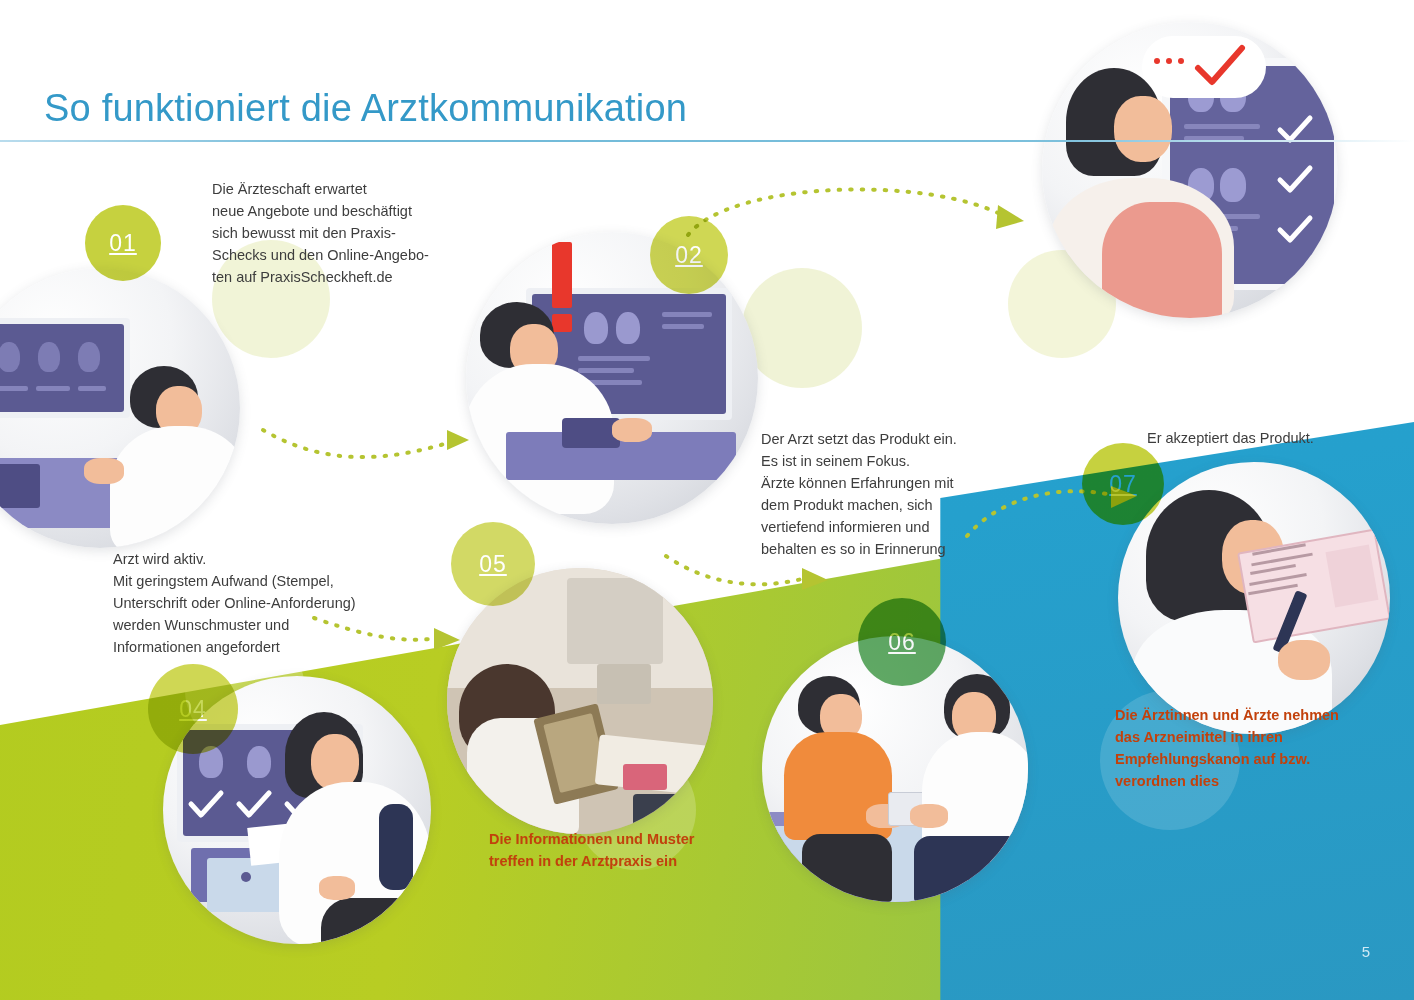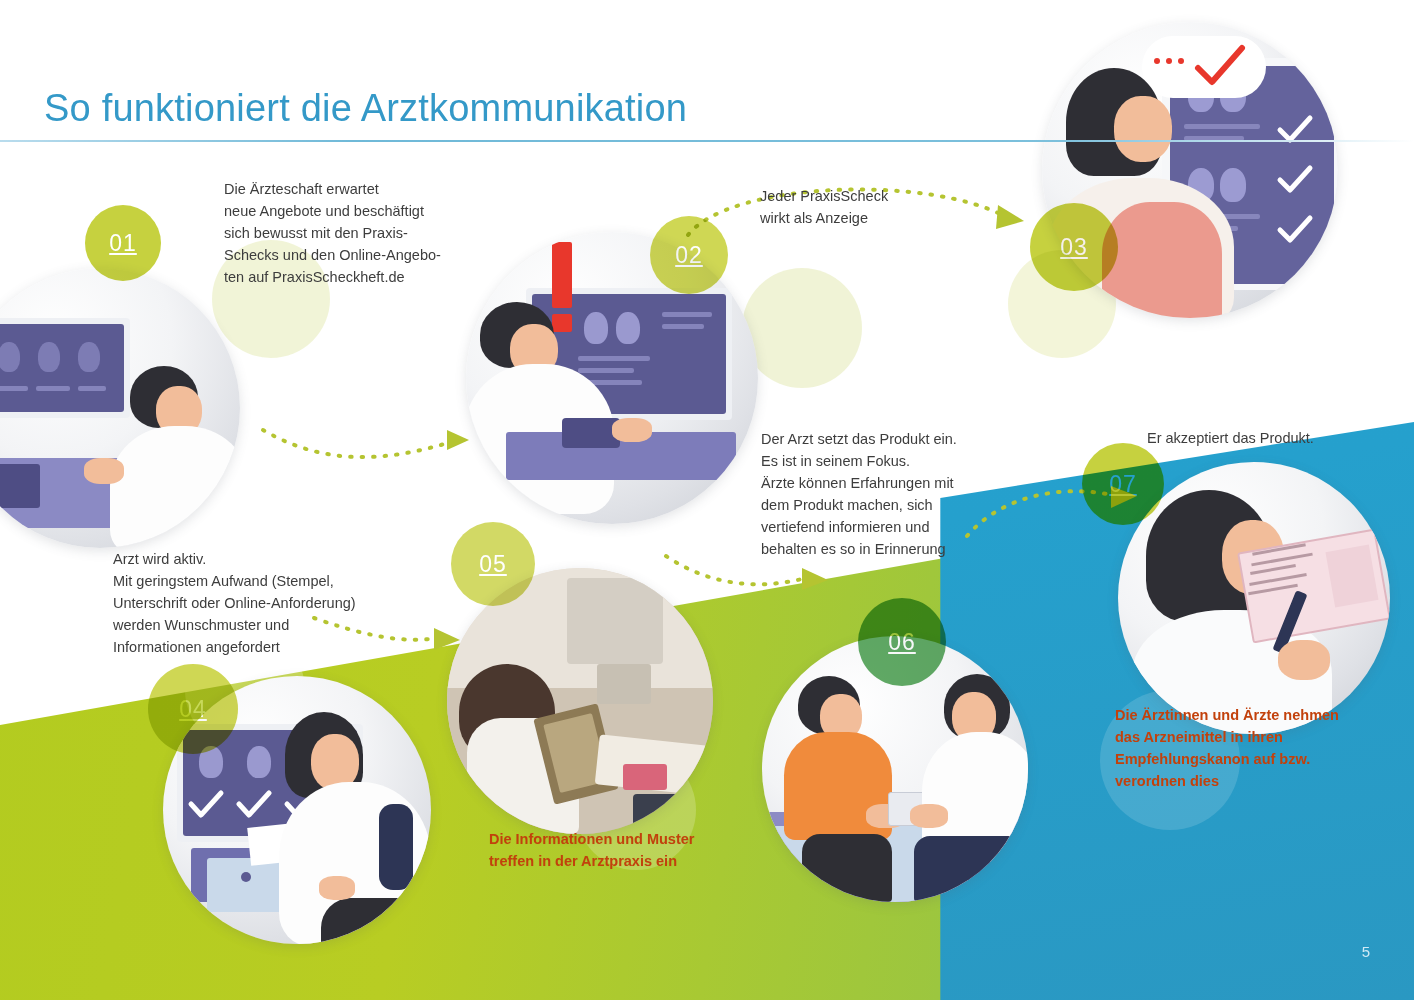--- a/index.html
+++ b/index.html
@@ -126,21 +126,21 @@
       <div class="screen" style="left:16px;top:196px;width:64px;height:44px;background:#4e4d84;"></div>
       <div class="hair" style="left:170px;top:98px;width:68px;height:62px;"></div>
       <div class="skin" style="left:196px;top:118px;width:46px;height:50px;border-radius:46%;"></div>
       <div class="coat" style="left:150px;top:158px;width:140px;height:130px;"></div>
       <div class="skin" style="left:124px;top:190px;width:40px;height:26px;border-radius:40%;"></div>
     </div>
   </div>
   <div class="step-circle step-olive" style="left:85px;top:205px;width:76px;height:76px;">
     <span>01</span>
   </div>
-  <div class="caption" style="left:224px;top:178px;width:270px;white-space:pre-line;">Die Ärzteschaft erwartet
+  <div class="caption" style="left:212px;top:178px;width:270px;white-space:pre-line;">Die Ärzteschaft erwartet
 neue Angebote und beschäftigt
 sich bewusst mit den Praxis-
 Schecks und den Online-Angebo-
 ten auf PraxisScheckheft.de</div>
 
   <svg class="connector" style="left:255px;top:400px;width:230px;height:70px;" viewBox="0 0 230 70">
     <path d="M8,30 C70,66 130,62 196,42" fill="none" stroke="#b5c431" stroke-width="4" stroke-linecap="round" stroke-dasharray="1.5 10"></path>
     <polygon points="192,30 214,40 192,50" fill="#b5c431"></polygon>
   </svg>
 
@@ -162,22 +162,20 @@
       <div class="skin" style="left:44px;top:92px;width:48px;height:52px;border-radius:46%;"></div>
       <div class="coat" style="left:-2px;top:132px;width:150px;height:150px;"></div>
       <div class="deskblock" style="left:40px;top:200px;width:230px;height:48px;background:#7d7cba;"></div>
       <div class="screen" style="left:96px;top:186px;width:58px;height:30px;background:#4e4d84;border-radius:4px;"></div>
       <div class="skin" style="left:146px;top:186px;width:40px;height:24px;border-radius:40%;"></div>
     </div>
   </div>
   <div class="step-circle step-olive2" style="left:650px;top:216px;width:78px;height:78px;">
     <span>02</span>
   </div>
-  <div class="caption" style="left:760px;top:185px;width:230px;white-space:pre-line;">Jeder PraxisScheck
-wirkt als Anzeige</div>
 
   <svg class="connector" style="left:680px;top:175px;width:360px;height:80px;" viewBox="0 0 360 80">
     <path d="M8,60 C50,6 250,0 326,42" fill="none" stroke="#b5c431" stroke-width="4" stroke-linecap="round" stroke-dasharray="1.5 10"></path>
     <polygon points="318,30 344,46 316,54" fill="#b5c431"></polygon>
   </svg>
 
   <div class="bubble sphere" style="left:1042px;top:22px;width:296px;height:296px;">
     <div class="inner">
       <div class="screen-bezel" style="left:120px;top:36px;width:176px;height:232px;background:#f6f7f9;"></div>
       <div class="screen" style="left:128px;top:44px;width:164px;height:218px;background:#64639c;"></div>
@@ -205,23 +203,20 @@
       <div style="position:absolute;left:124px;top:36px;width:6px;height:6px;border-radius:50%;background:#e8372c;"></div>
       <div style="position:absolute;left:136px;top:36px;width:6px;height:6px;border-radius:50%;background:#e8372c;"></div>
       <svg style="position:absolute;left:150px;top:20px;width:56px;height:48px;" viewBox="0 0 56 48">
         <path d="M6,26 L20,40 L50,6" fill="none" stroke="#e8372c" stroke-width="6" stroke-linecap="round" stroke-linejoin="round"></path>
       </svg>
       <div class="hair" style="left:24px;top:46px;width:96px;height:108px;border-radius:52% 52% 30% 30%;"></div>
       <div class="skin" style="left:72px;top:74px;width:58px;height:66px;border-radius:46%;"></div>
       <div class="coat" style="left:6px;top:156px;width:186px;height:150px;background:#f6f0eb;"></div>
       <div style="position:absolute;left:60px;top:180px;width:120px;height:130px;background:#eb9a8e;border-radius:40% 40% 12% 12%;"></div>
     </div>
-  </div>
-  <div class="step-circle step-olive" style="left:1030px;top:203px;width:88px;height:88px;">
-    <span>03</span>
   </div>
 
   <svg class="connector" style="left:310px;top:608px;width:160px;height:56px;" viewBox="0 0 160 56">
     <path d="M4,10 C50,26 90,36 128,30" fill="none" stroke="#b5c431" stroke-width="4" stroke-linecap="round" stroke-dasharray="1.5 10"></path>
     <polygon points="124,20 150,32 124,42" fill="#b5c431"></polygon>
   </svg>
 
   <div class="bubble sphere" style="left:163px;top:676px;width:268px;height:268px;">
     <div class="inner">
       <div class="screen-bezel" style="left:14px;top:48px;width:186px;height:118px;background:#eef0f4;"></div>

